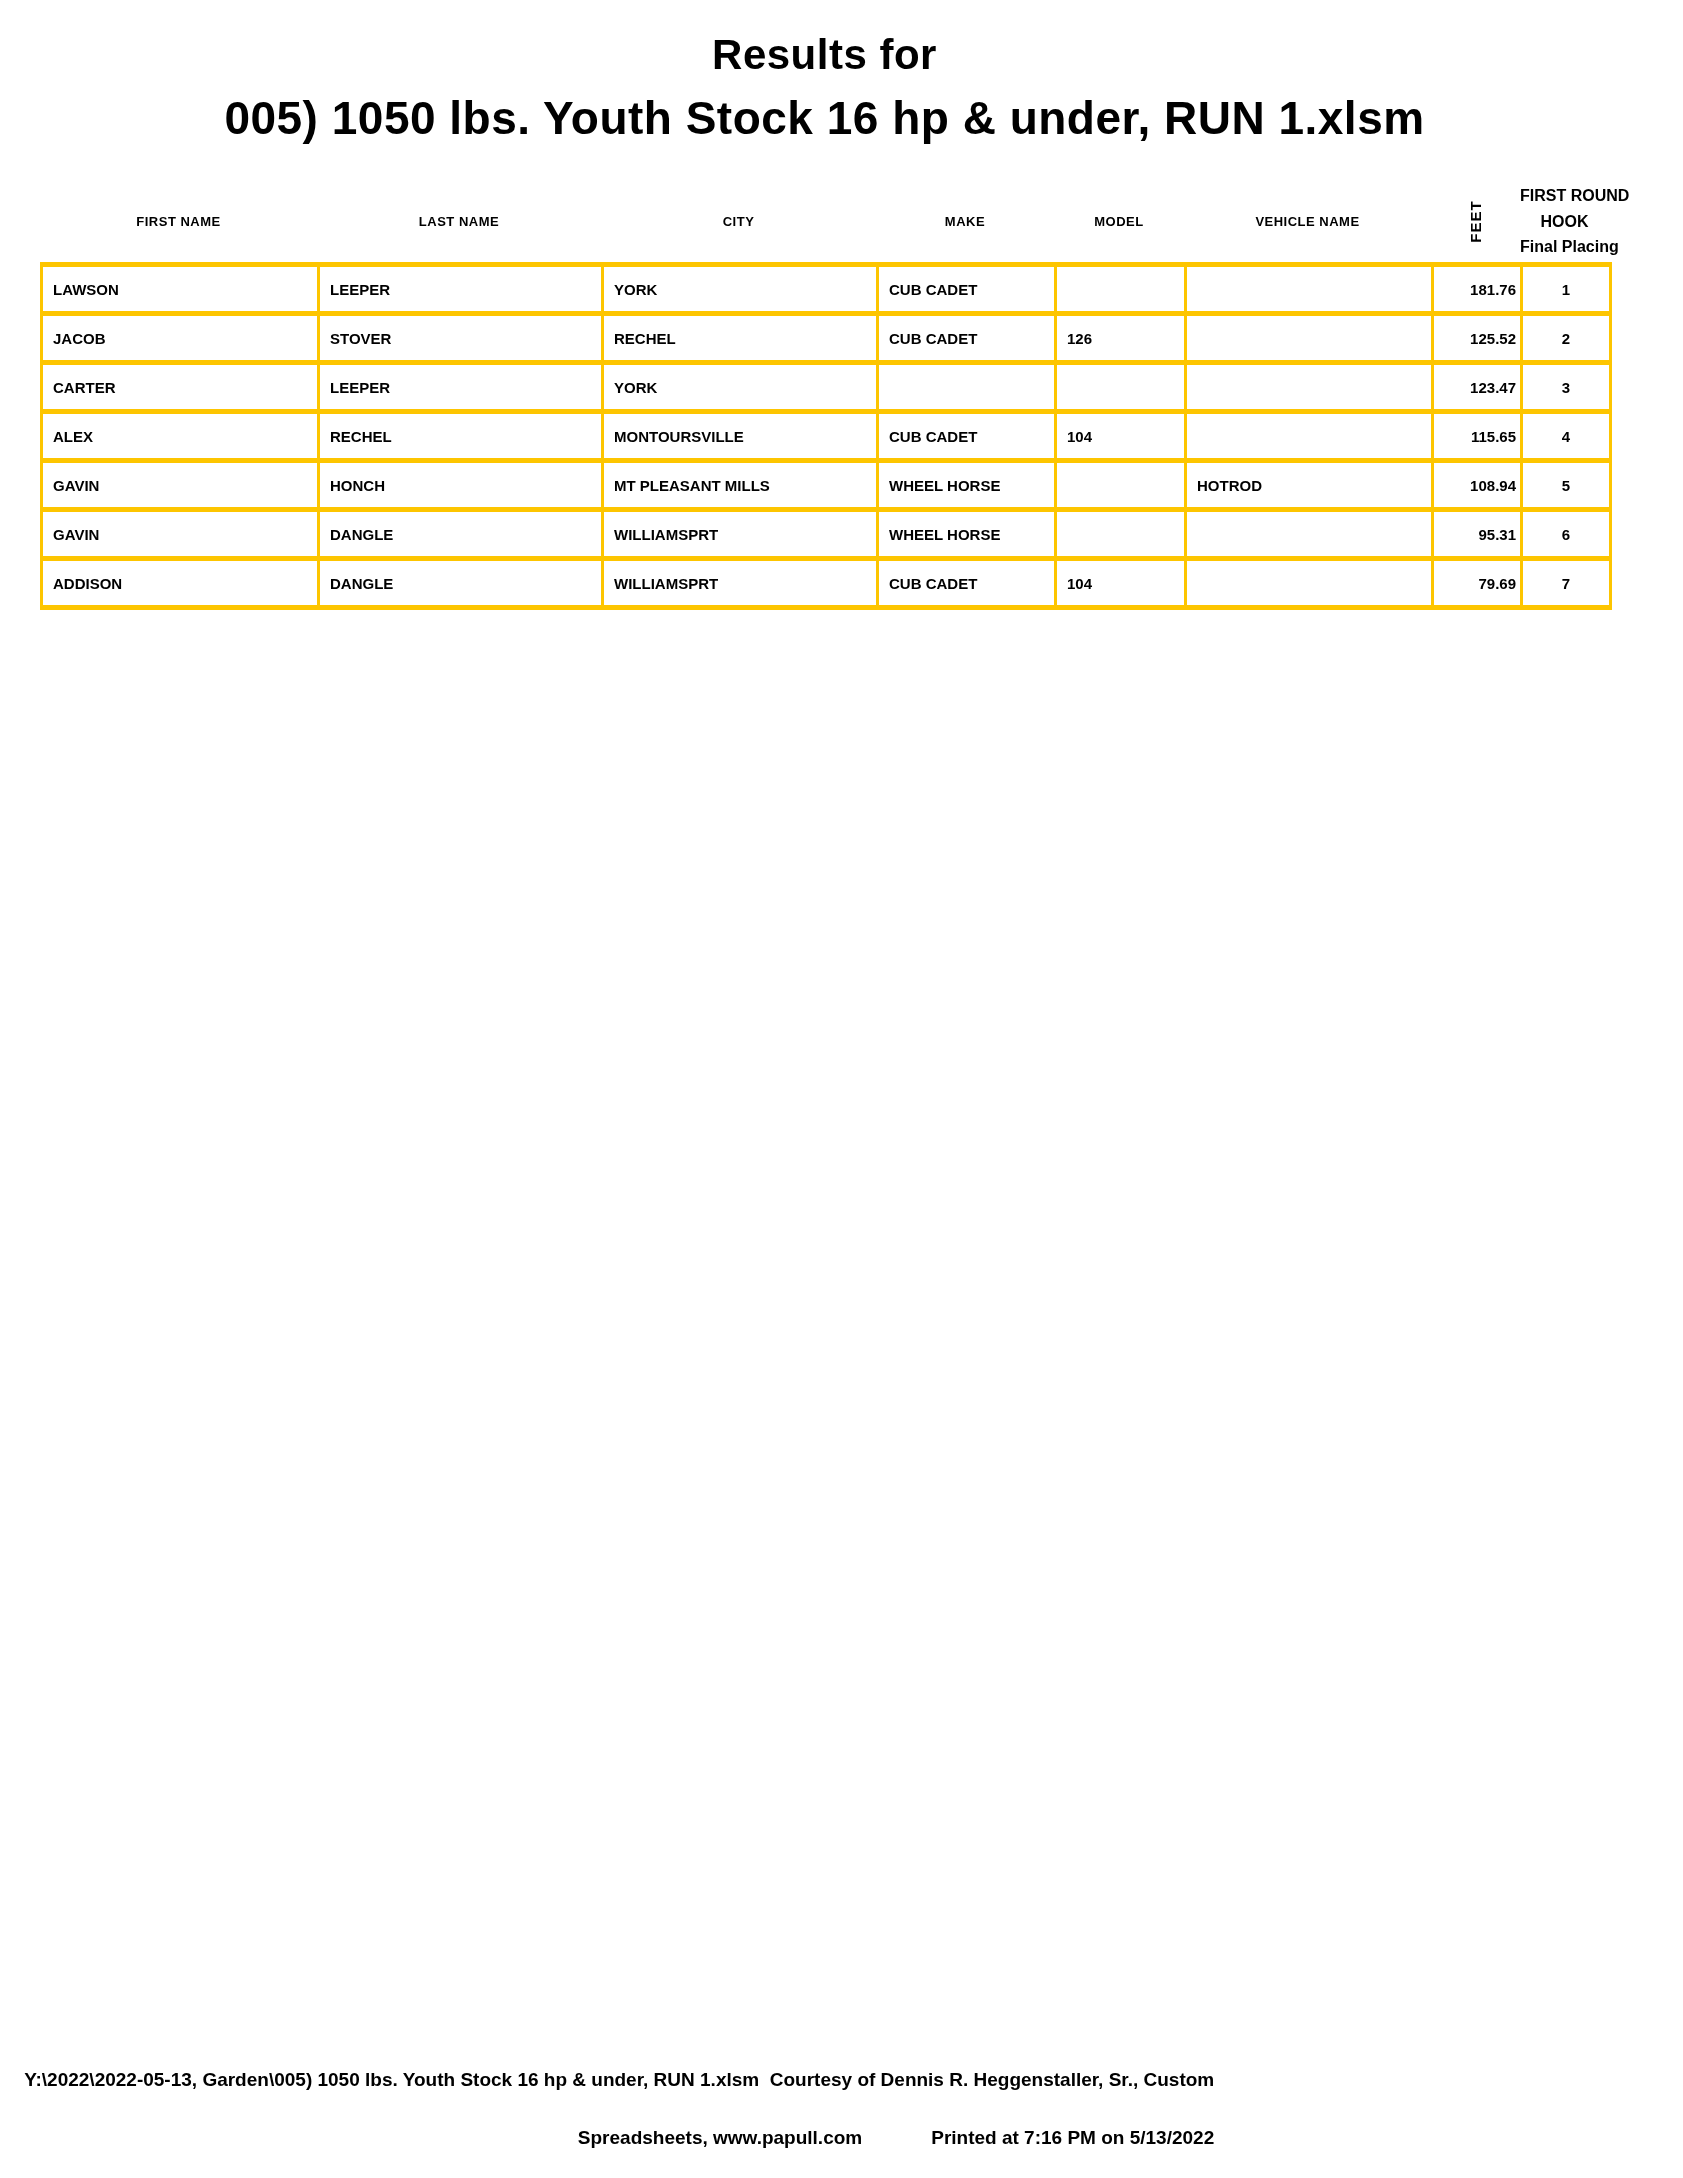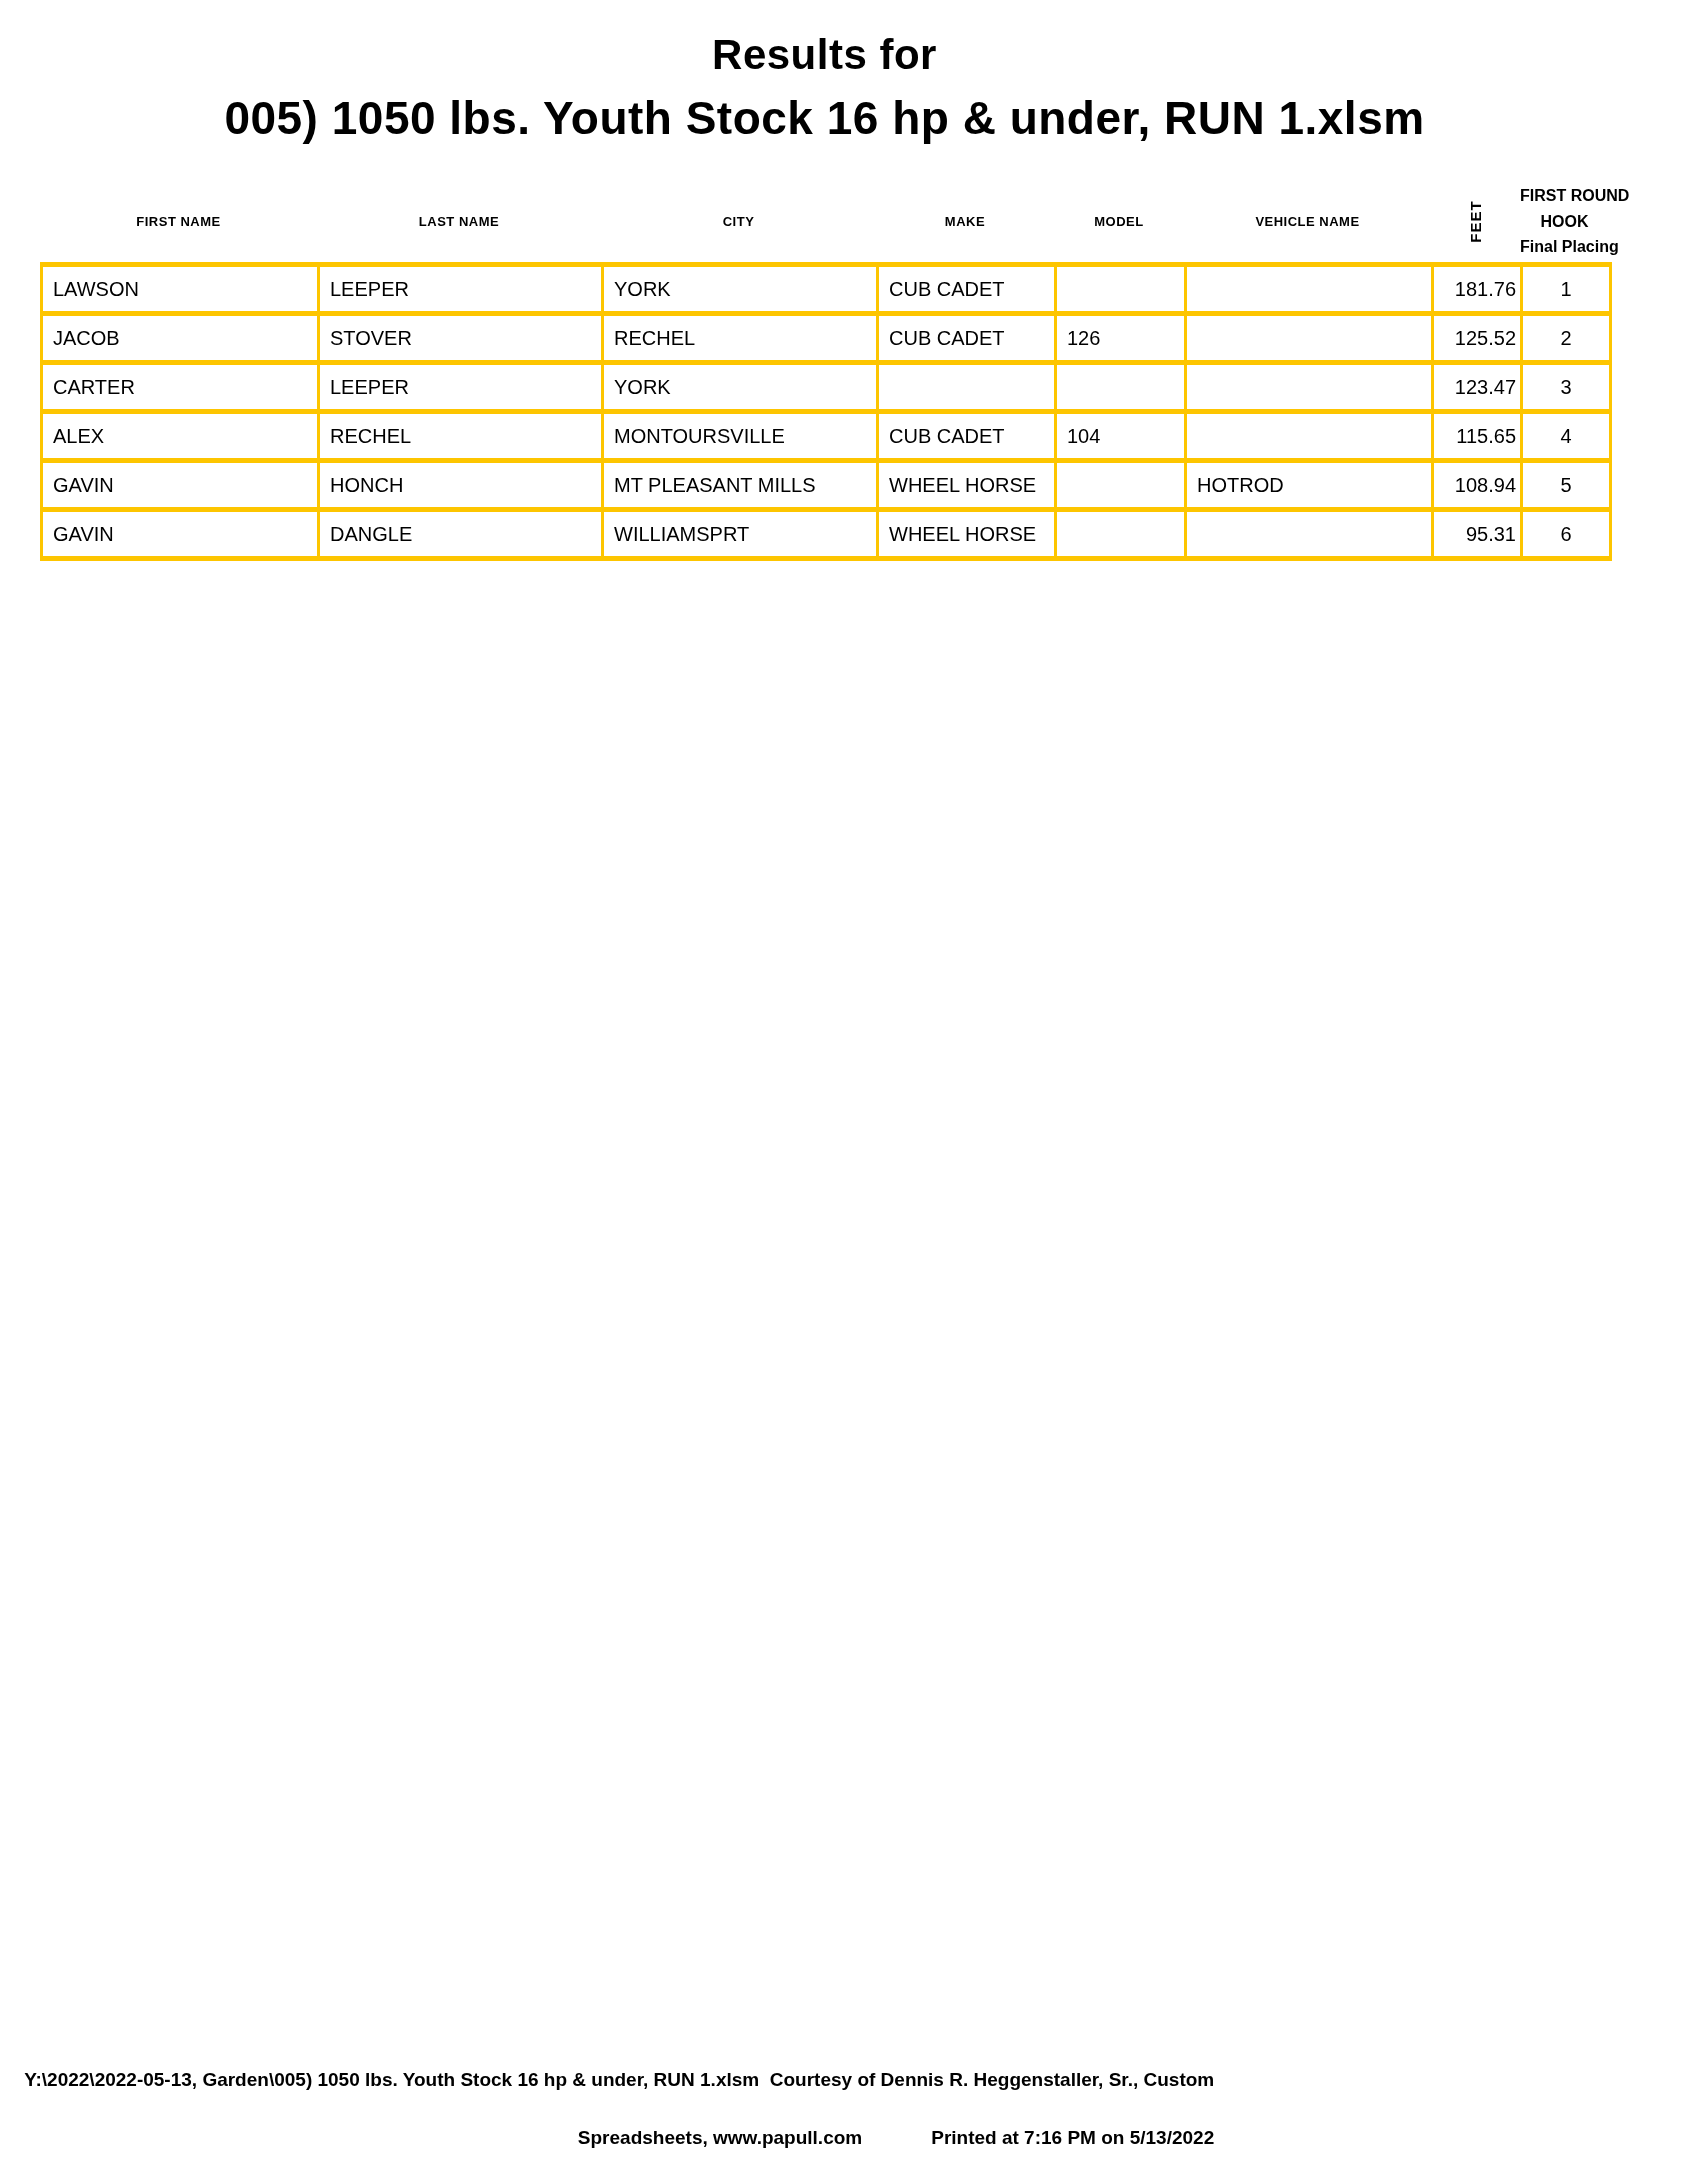--- a/index.html
+++ b/index.html
@@ -64,22 +64,22 @@
     border-collapse: collapse;
     table-layout: fixed;
     width: 1569px;
   }
   table.results td {
     border-left: 3px solid var(--gold);
     border-right: 3px solid var(--gold);
     border-top: 5px solid var(--gold);
     border-bottom: 5px solid var(--gold);
     height: 44px;
-    font-size: 20px;
-    font-weight: normal;
+    font-size: 15px;
+    font-weight: bold;
     padding: 0 0 0 10px;
     overflow: hidden;
     white-space: nowrap;
     background: #fff;
   }
   table.results td.feet { text-align: right; padding: 0 4px 0 0; }
   table.results td.placing { text-align: center; padding: 0; }
 
   .footer {
     position: absolute;
@@ -183,20 +183,30 @@
         <tr>
     <td>GAVIN</td>
     <td>DANGLE</td>
     <td>WILLIAMSPRT</td>
     <td>WHEEL HORSE</td>
     <td></td>
     <td></td>
     <td class="feet">95.31</td>
     <td class="placing">6</td>
   </tr>
+        <tr>
+    <td>ADDISON</td>
+    <td>DANGLE</td>
+    <td>WILLIAMSPRT</td>
+    <td>CUB CADET</td>
+    <td>104</td>
+    <td></td>
+    <td class="feet">79.69</td>
+    <td class="placing">7</td>
+  </tr>
       </tbody>
   </table>
 
 </div>
 
 <div class="footer">
   <span class="line1">Y:\2022\2022-05-13, Garden\005) 1050 lbs. Youth Stock 16 hp &amp; under, RUN 1.xlsm  Courtesy of Dennis R. Heggenstaller, Sr., Custom</span>
   <div class="line2"><span>Spreadsheets, www.papull.com</span><span class="printed">Printed at 7:16 PM on 5/13/2022</span></div>
 </div>
 

